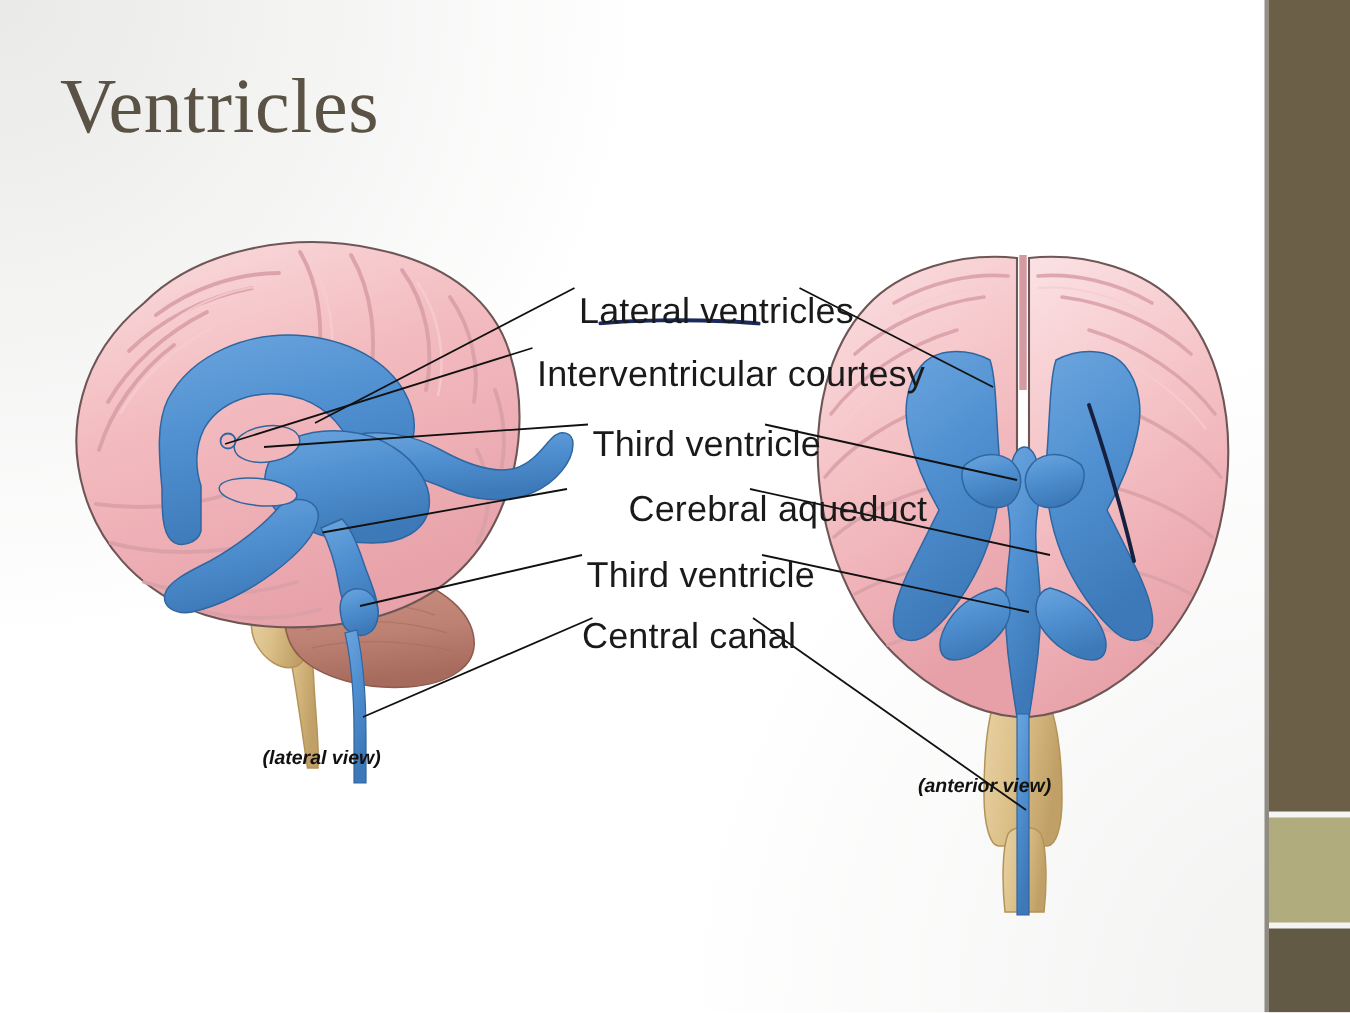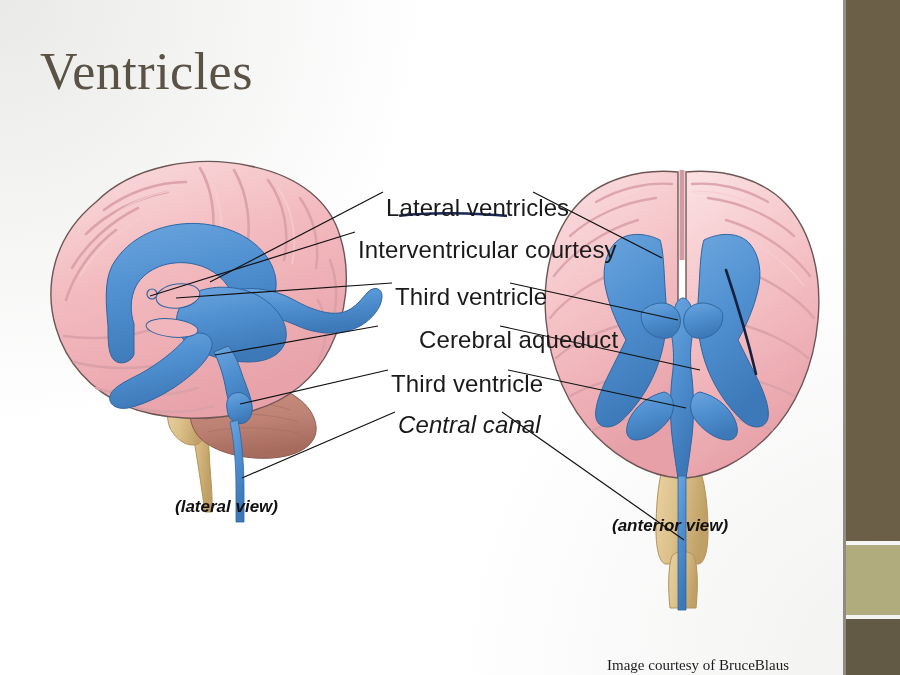--- a/index.html
+++ b/index.html
@@ -20,21 +20,21 @@
   .rail-block{position:absolute;left:3px;right:0;}
   .rail-edge{position:absolute;left:0;top:0;width:3px;height:100%;background:rgba(60,52,38,.55);}
   
   #title{
     position:absolute;left:40px;top:42px;
     font-family:"Liberation Serif", serif;
     font-size:52px;line-height:60px;font-weight:400;
     color:#5a5245;letter-spacing:.5px;white-space:nowrap;
   }
   .viewcap{
-    position:absolute;font-size:17px;font-weight:bold;font-style:italic;
+    position:absolute;font-size:13px;font-weight:bold;font-style:italic;
     color:#111;white-space:nowrap;
   }
   #cap-lateral{left:175px;top:497px;}
   #cap-anterior{left:612px;top:516px;}
   
   .lbl{
     position:absolute;font-size:24px;color:#1a1a1a;white-space:nowrap;
     letter-spacing:.1px;
   }
   #underline{
@@ -264,20 +264,19 @@
 
   <svg id="underline" viewBox="0 0 108 5">
     <path d="M1,3.6 C22,1.4 58,0.9 84,2.2 C94,2.7 102,3.2 107,3.8" stroke="#1b2a5e" stroke-width="2.6" fill="none" stroke-linecap="round"></path>
   </svg>
 
   <div class="lbl" style="left:386px;top:194px;">Lateral ventricles</div>
   <div class="lbl" style="left:358px;top:236px;">Interventricular courtesy</div>
   <div class="lbl" style="left:395px;top:283px;">Third ventricle</div>
   <div class="lbl" style="left:381px;top:326px;margin-left:38px;">Cerebral aqueduct</div>
   <div class="lbl" style="left:391px;top:370px;">Third ventricle</div>
-  <div class="lbl" style="left:398px;top:411px;font-style:italic;">Central canal</div>
+  <div class="lbl" style="left:388px;top:411px;">Central canal</div>
 
   <div class="viewcap" id="cap-lateral">(lateral view)</div>
   <div class="viewcap" id="cap-anterior">(anterior view)</div>
 
-  <div id="credit">Image courtesy of BruceBlaus</div>
 
 </div>
 
 </body></html>

